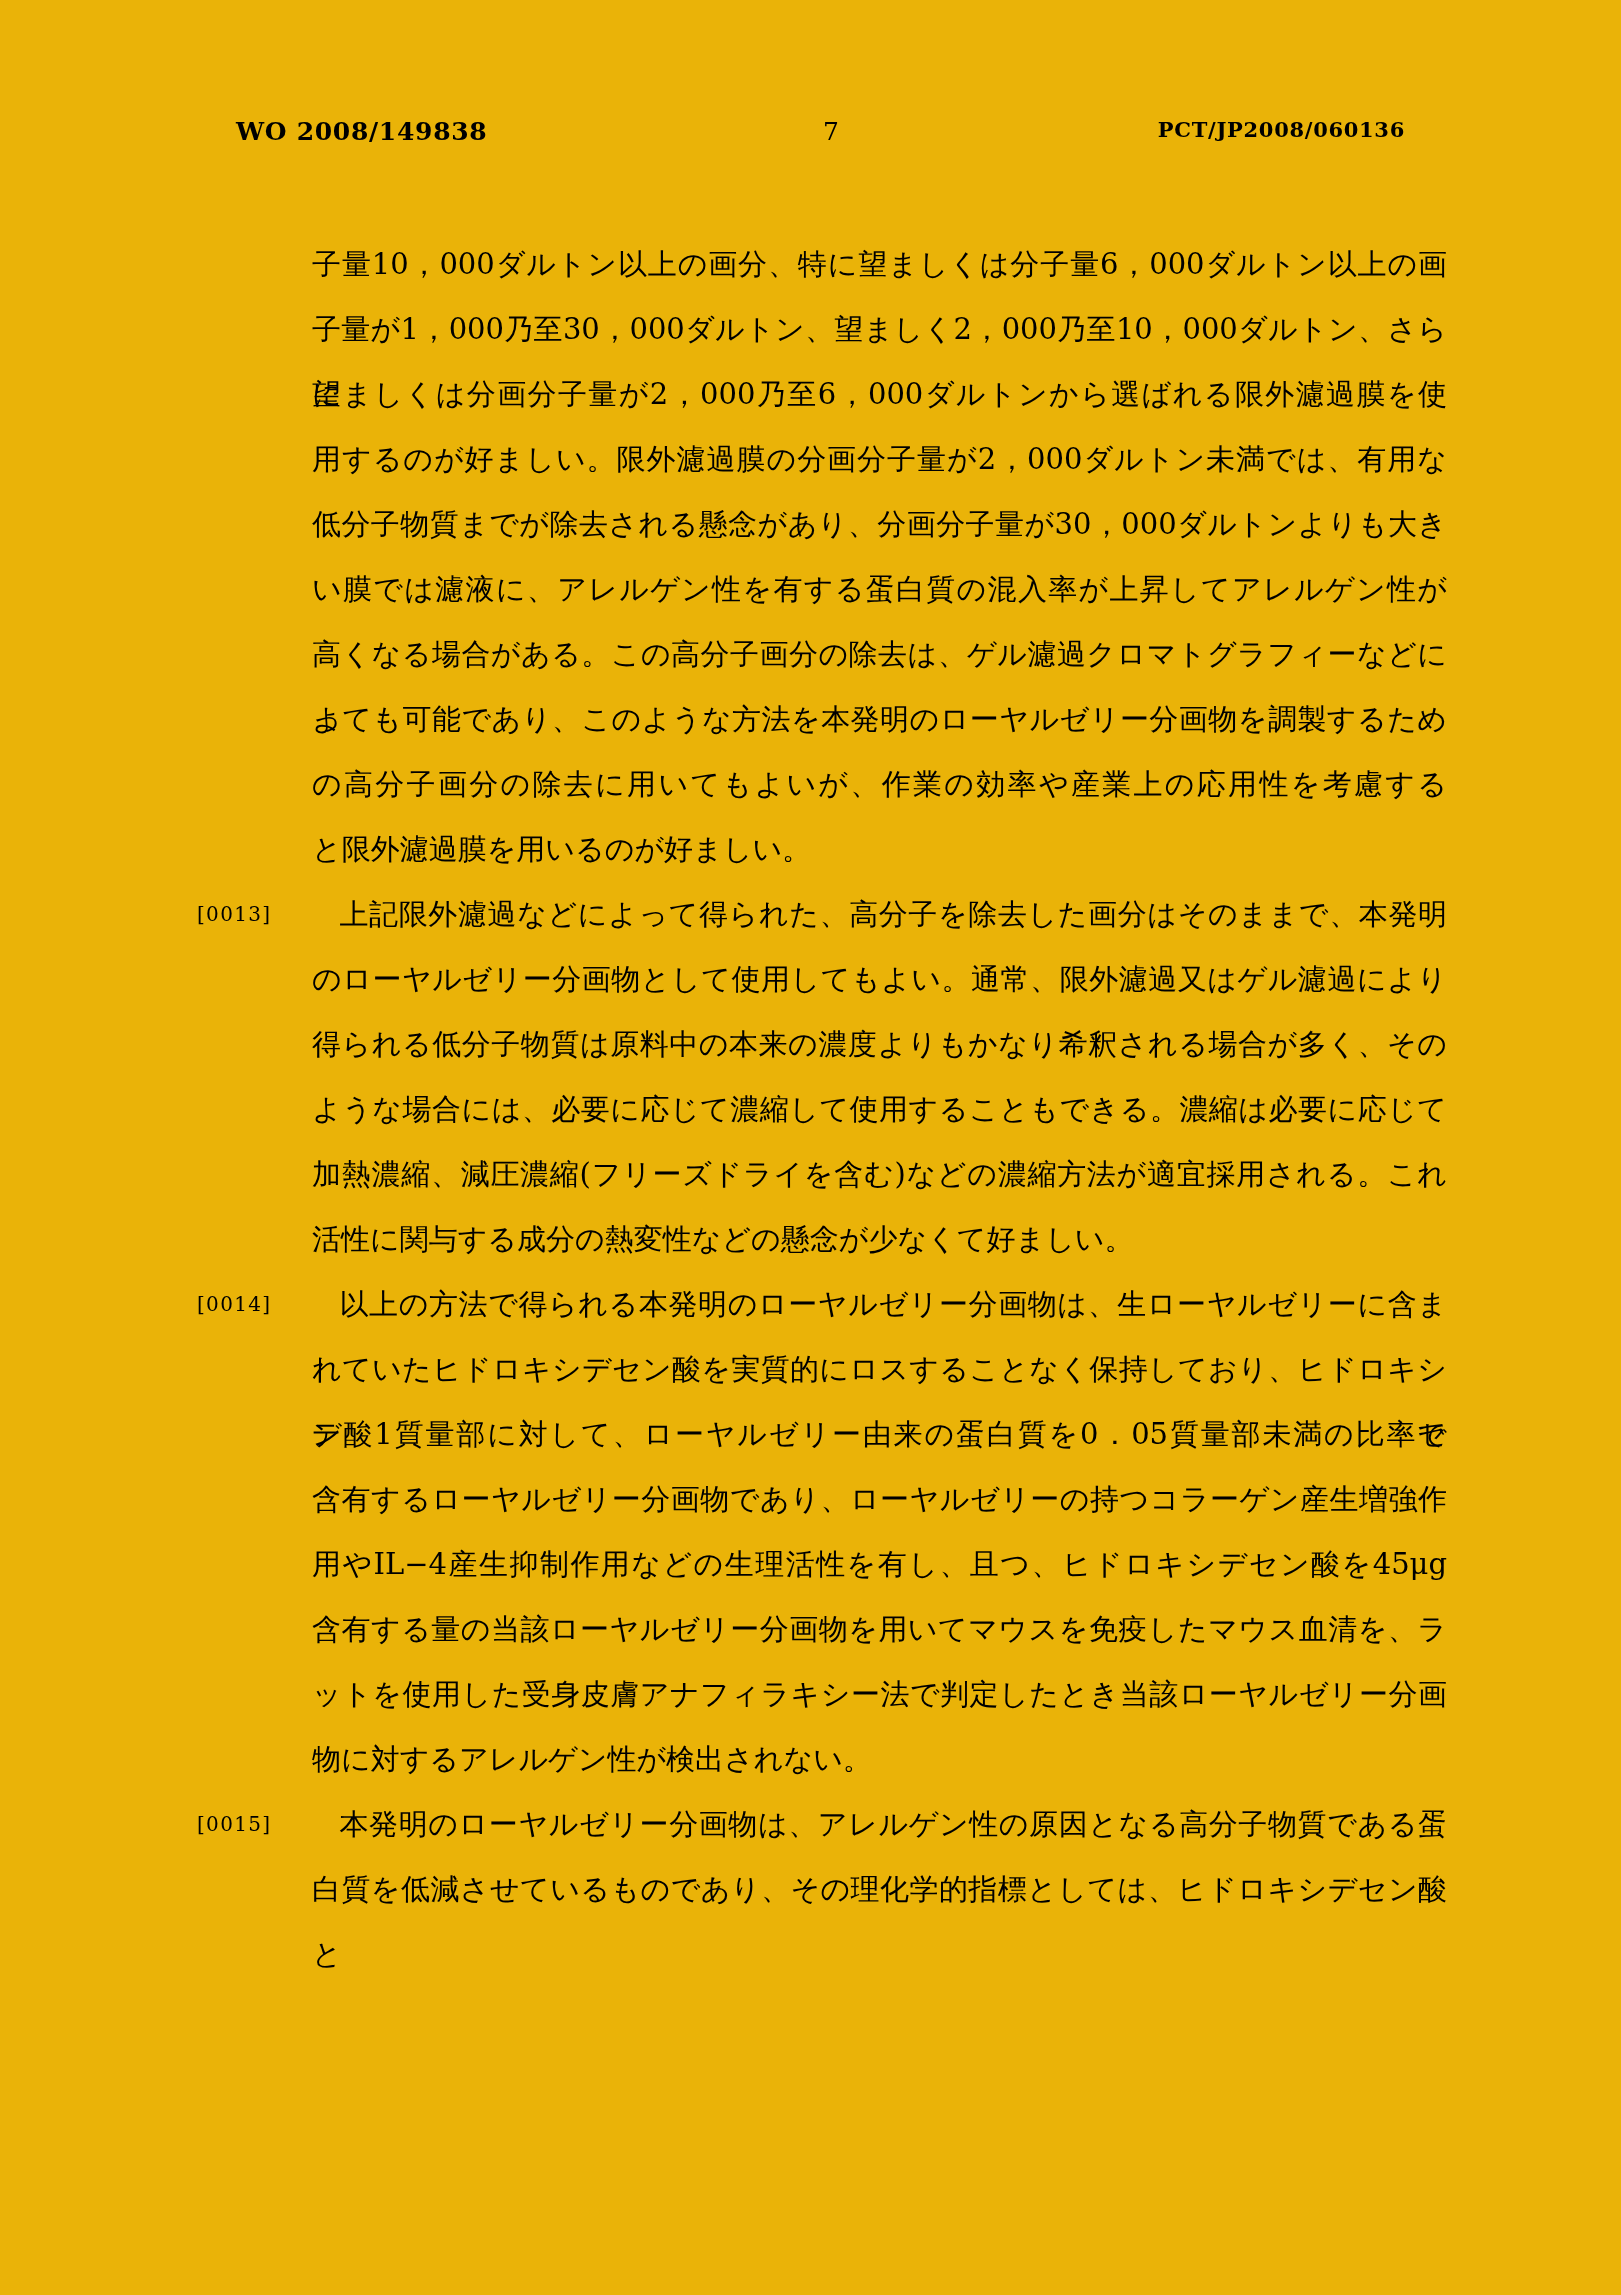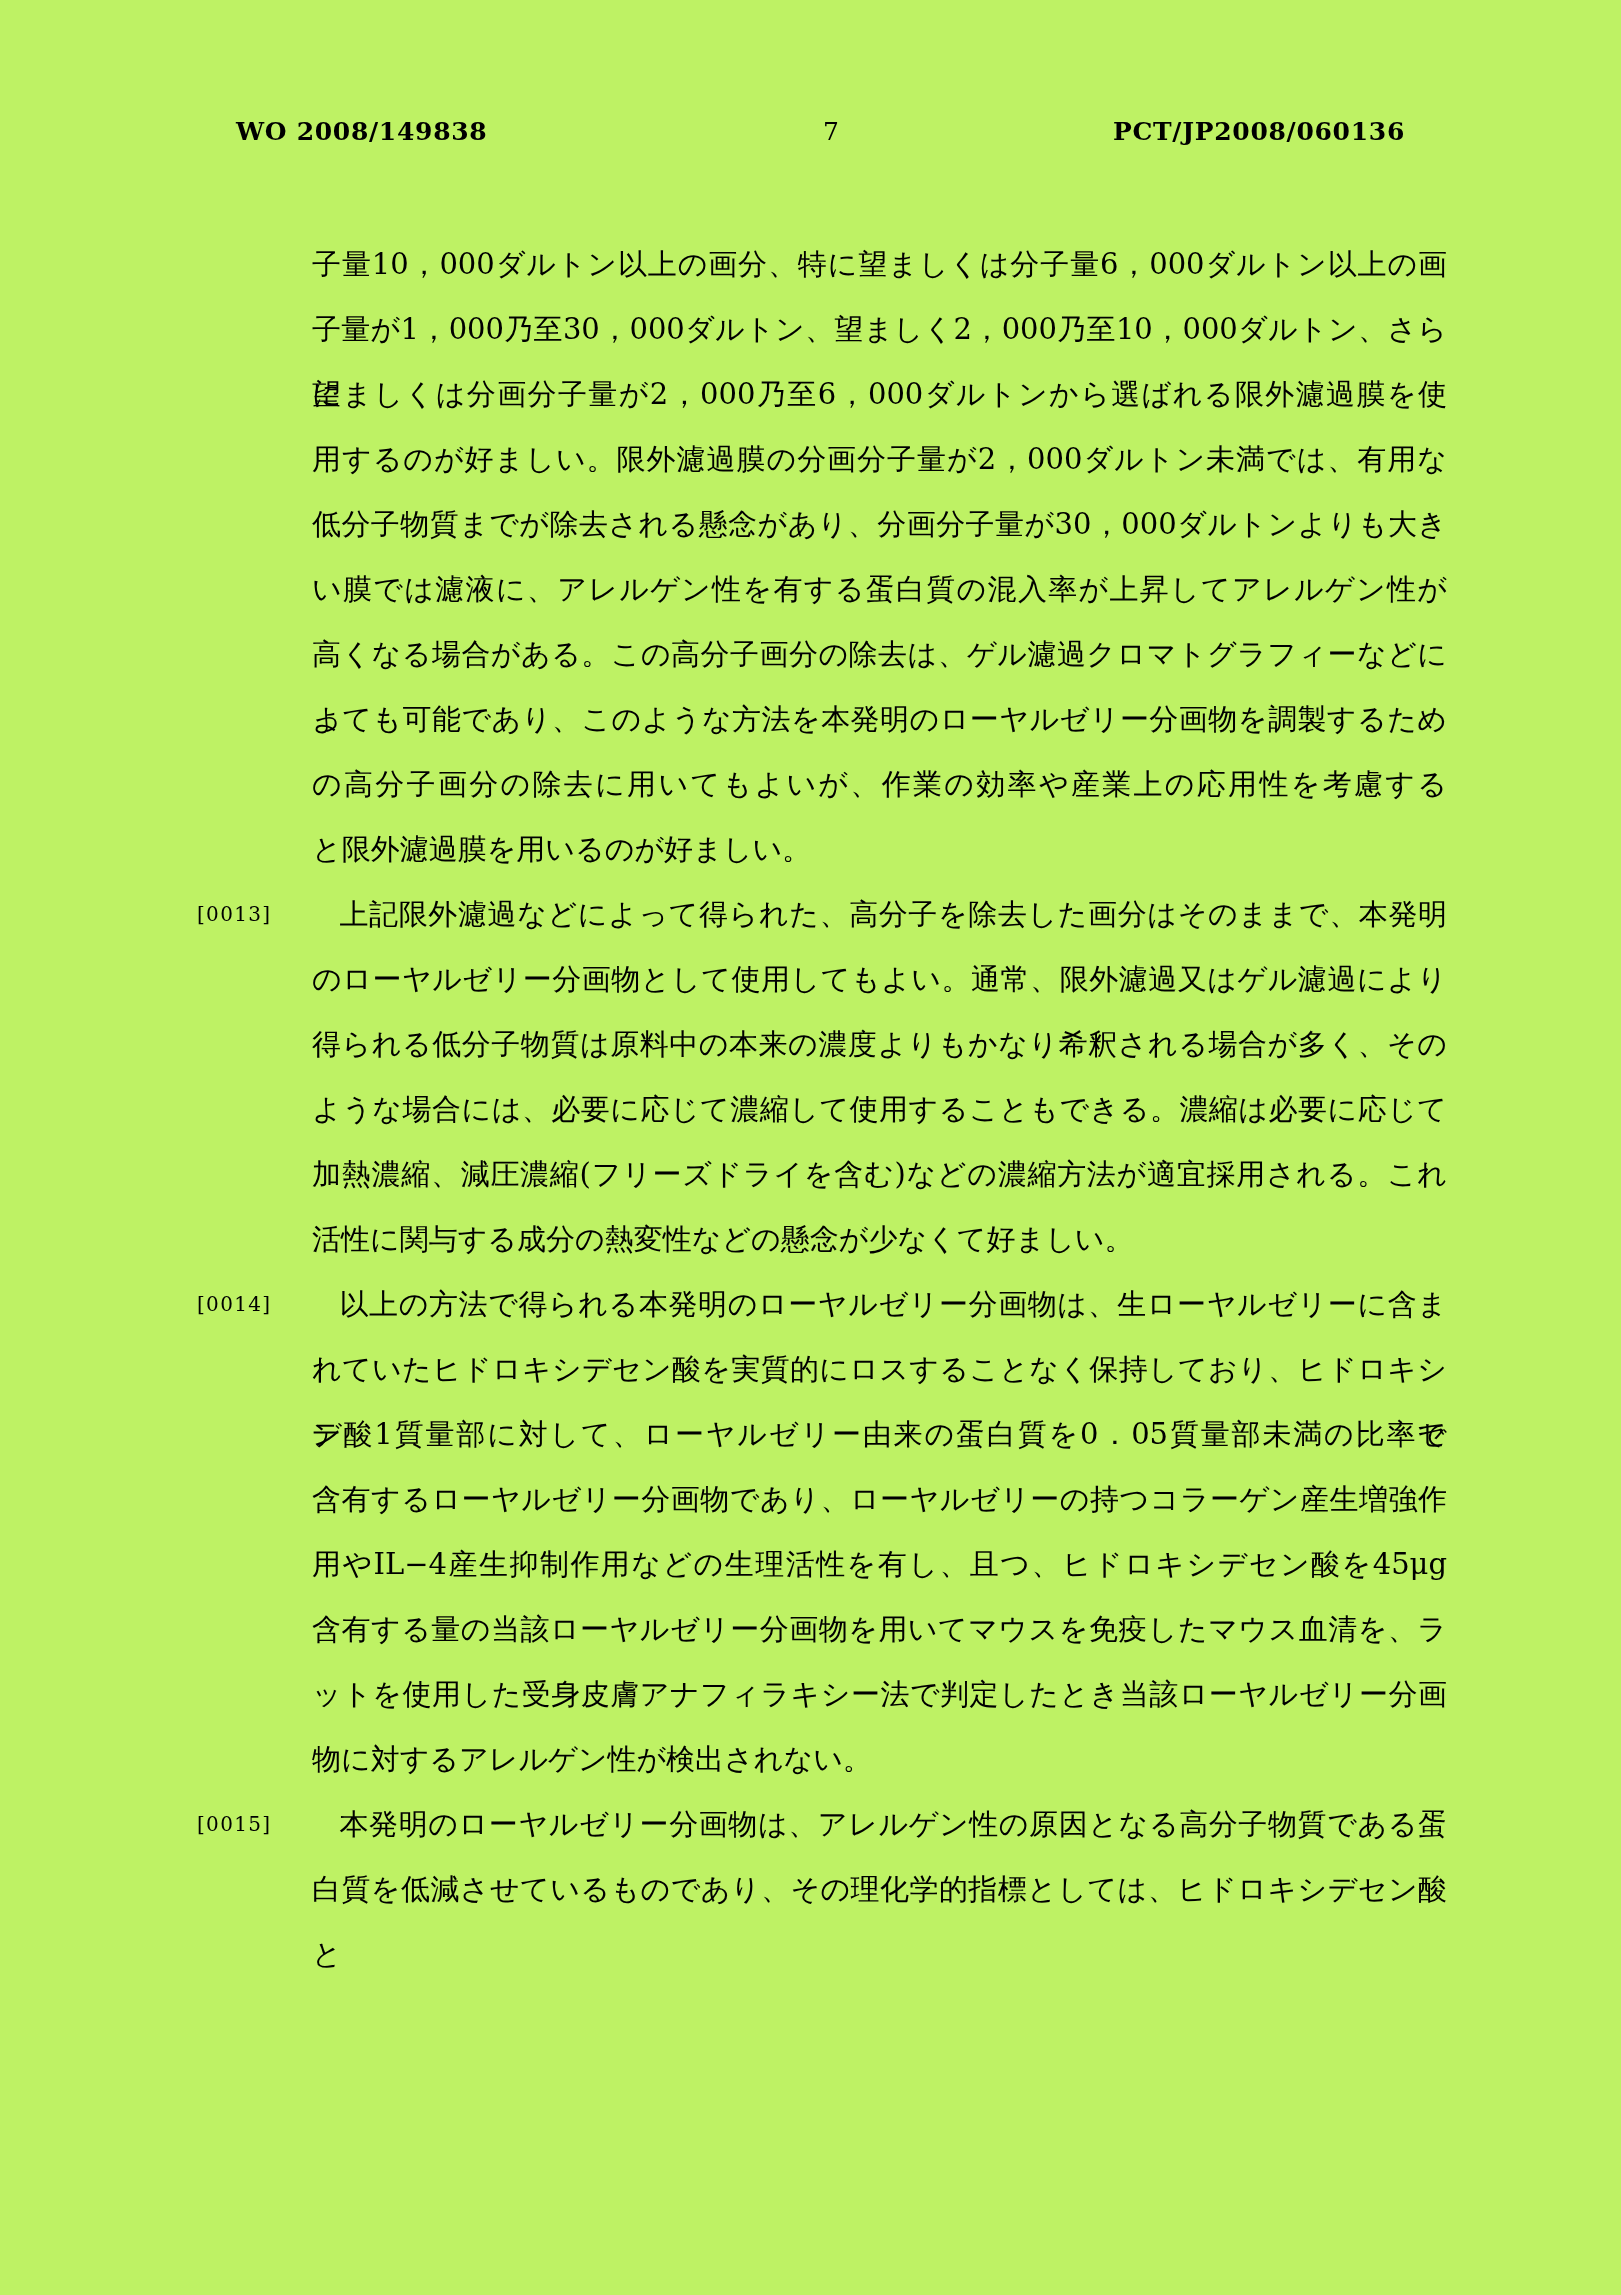--- a/index.html
+++ b/index.html
@@ -5,21 +5,21 @@
   html, body {
     margin: 0;
     padding: 0;
     background: #e8e8e8;
   }
   .page {
     position: relative;
     width: 1622px;
     height: 2295px;
     margin: 0 auto;
-    background: #bef264;
+    background: #eab308;
     color: #000000;
     font-family: "DejaVu Serif", "Liberation Serif", serif;
     overflow: hidden;
   }
   
   .header {
     position: absolute;
     top: 117px;
     left: 0;
     width: 100%;
@@ -39,21 +39,21 @@
     left: 831px;
     top: 0;
     transform: translateX(-50%);
     font-size: 25px;
     font-weight: normal;
   }
   .header .pub-right {
     position: absolute;
     right: 217px;
     top: 0;
-    font-size: 25px;
+    font-size: 21px;
     font-weight: bold;
     letter-spacing: 0.7px;
     white-space: nowrap;
   }
   
   .text-block {
     position: absolute;
     left: 312px;
     top: 232px;
     width: 1135px;

